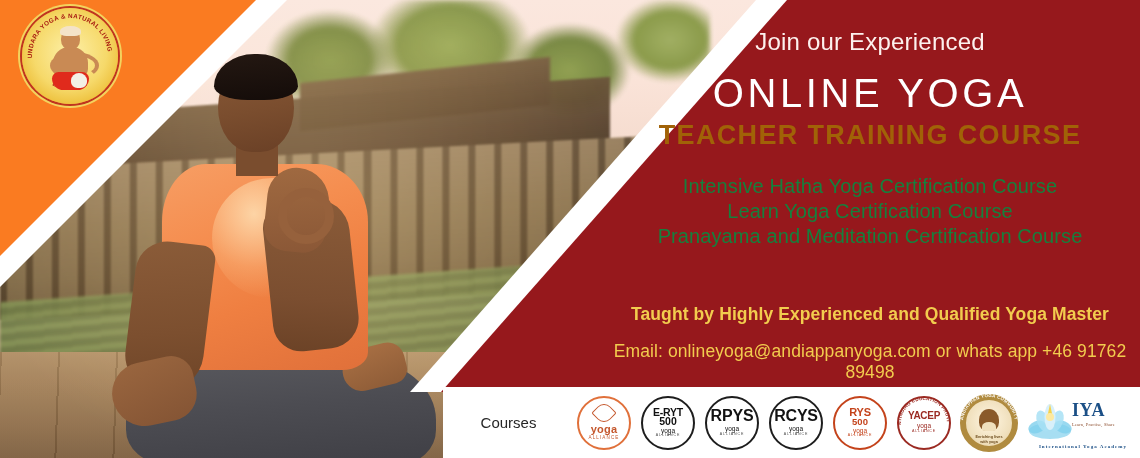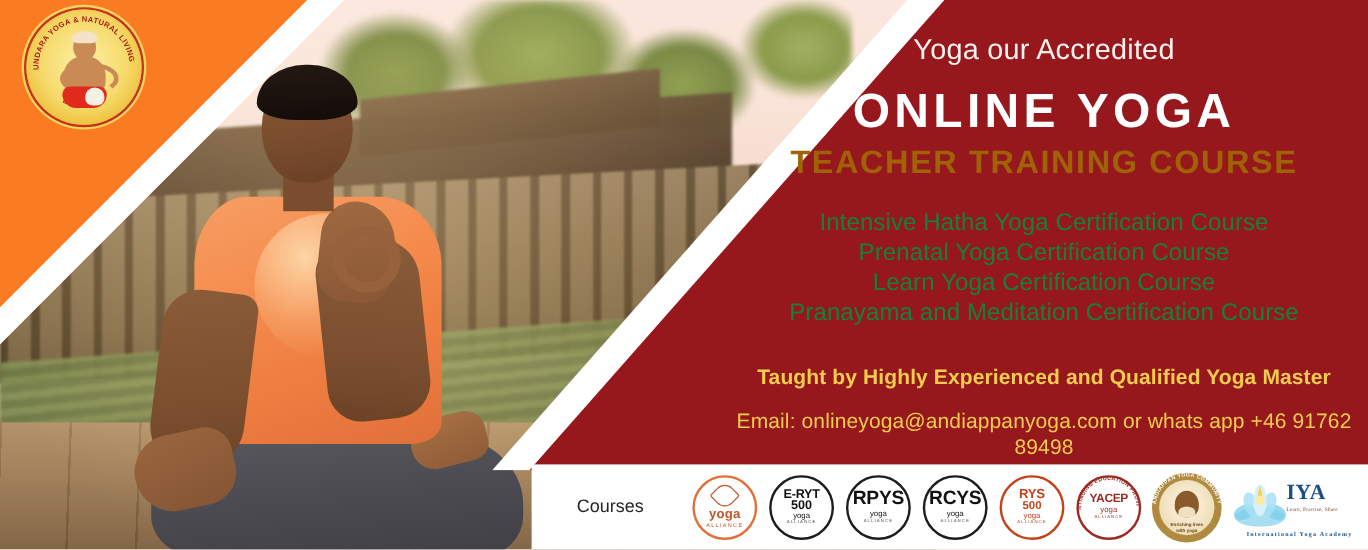--- a/index.html
+++ b/index.html
@@ -234,21 +234,21 @@
   .copy{
     position:absolute;left:600px;top:0;width:540px;height:392px;
     text-align:center;color:#ffffff;
   }
   .eyebrow{
     position:absolute;left:0;top:28px;width:540px;
     font-size:24px;font-weight:400;color:#fdf1ee;letter-spacing:.2px;
   }
   .headline1{
     position:absolute;left:0;top:72px;width:540px;
-    font-size:40px;font-weight:bold;letter-spacing:3.6px;color:#fff;
+    font-size:40px;font-weight:normal;letter-spacing:3.6px;color:#fff;
     line-height:1.08;
   }
   .headline2{
     position:absolute;left:0;top:120px;width:540px;
     font-size:27px;font-weight:bold;letter-spacing:1.35px;color:#a16207;
   }
   .course-list{
     position:absolute;left:0;top:174px;width:540px;
   }
   .course-item{
@@ -429,27 +429,26 @@
     <div class="trust-figure">
       <div class="tf-arms"></div>
       <div class="tf-body"></div>
       <div class="tf-cloth"></div>
       <div class="tf-head"></div>
       <div class="tf-hair"></div>
     </div>
   </div>
 
   <div class="copy">
-    <div class="eyebrow">Yoga our Accredited</div>
+    <div class="eyebrow">Join our Experienced</div>
     <div class="headline1">ONLINE YOGA</div>
     <div class="headline2">TEACHER TRAINING COURSE</div>
 
     <div class="course-list">
       <div class="course-item">Intensive Hatha Yoga Certification Course</div>
-      <div class="course-item">Prenatal Yoga Certification Course</div>
       <div class="course-item">Learn Yoga Certification Course</div>
       <div class="course-item">Pranayama and Meditation Certification Course</div>
     </div>
 
     <div class="tagline">Taught by Highly Experienced and Qualified Yoga Master</div>
     <div class="contact">Email: onlineyoga@andiappanyoga.com or whats app +46 91762 89498</div>
   </div>
 
   <div class="footer">
     <div class="footer-label">

